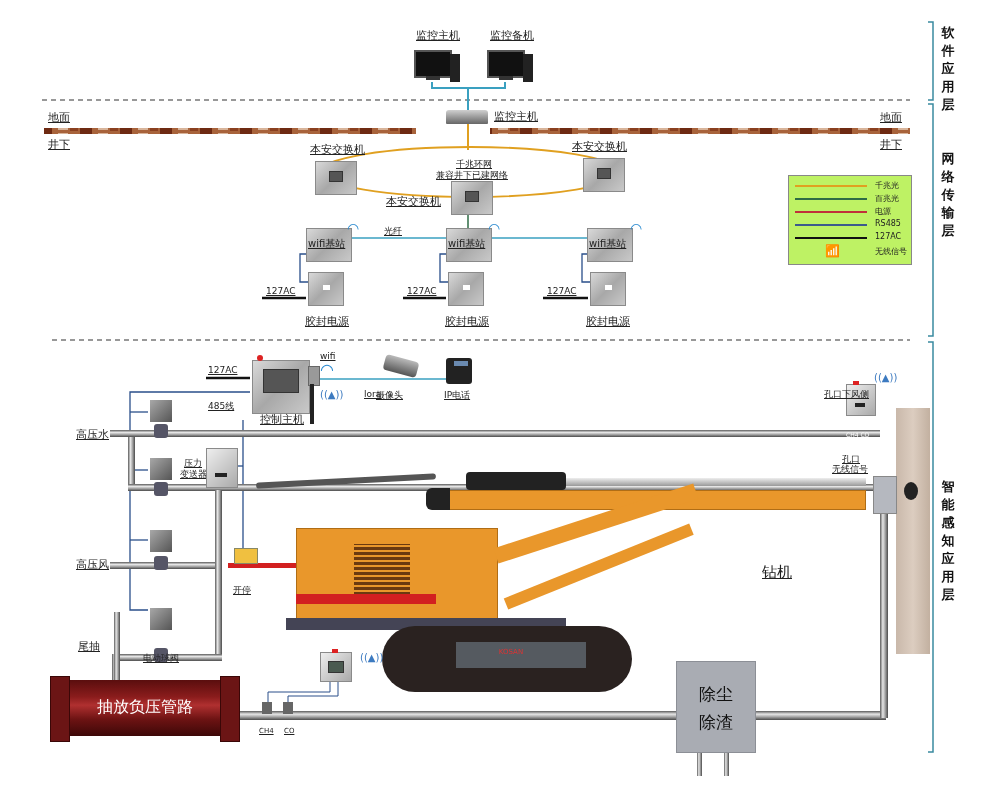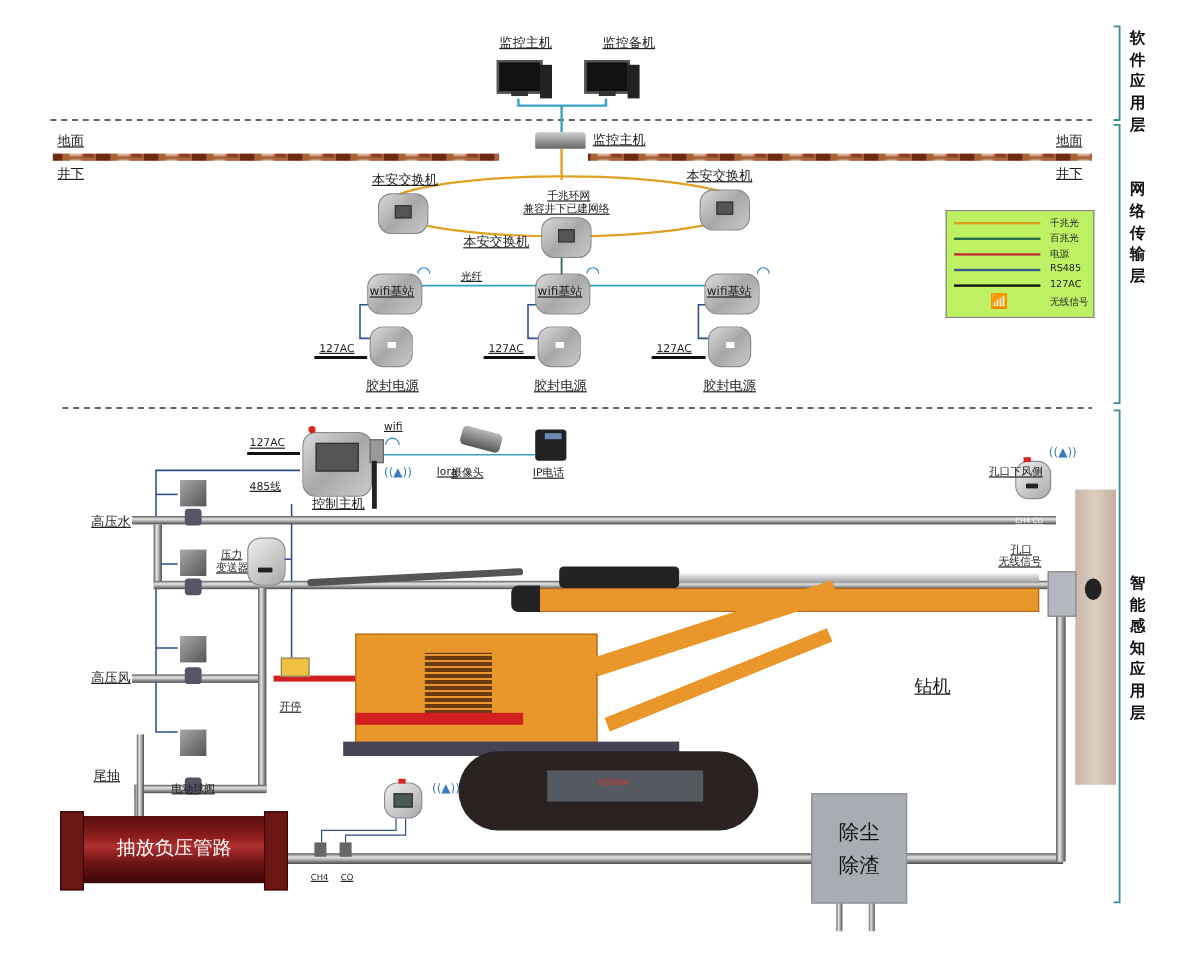--- a/index.html
+++ b/index.html
@@ -3,21 +3,21 @@
 <meta charset="utf-8">
 <style>
   html,body{margin:0;padding:0;background:#ffffff;}
   body{width:1000px;height:794px;position:relative;overflow:hidden;font-family:"DejaVu Sans","Liberation Sans",sans-serif;color:#222;}
   .abs{position:absolute;}
   .lbl{position:absolute;font-size:11px;white-space:nowrap;color:#222;line-height:1.1;text-decoration:underline;}
   .lbl-sm{font-size:9px;}
   .lbl-lg{font-size:15px;}
   svg{position:absolute;left:0;top:0;}
   .layer-lbl{position:absolute;font-size:13px;width:16px;line-height:18px;text-align:center;color:#111;font-weight:bold;word-break:break-all;}
-  .dev-box{position:absolute;background:linear-gradient(135deg,#d9d9d9 0%,#a8a8a8 50%,#c9c9c9 100%);border:1px solid #8a8a8a;border-radius:11px;text-align:center;}
+  .dev-box{position:absolute;background:linear-gradient(135deg,#d9d9d9 0%,#a8a8a8 50%,#c9c9c9 100%);border:1px solid #8a8a8a;border-radius:0;text-align:center;}
   .dev-screen{position:absolute;background:#555;border:1px solid #333;}
   .legend{position:absolute;left:788px;top:175px;width:122px;height:88px;border:1px solid #888;background:#bef264;}
   .leg-row{position:absolute;left:6px;height:12px;width:112px;}
   .leg-line{position:absolute;left:0;top:5px;width:72px;height:2px;}
   .leg-txt{position:absolute;left:80px;top:0;font-size:8px;color:#222;white-space:nowrap;}
   .dust{position:absolute;left:676px;top:661px;width:80px;height:92px;background:#a9acb3;border:1px solid #8c8f96;font-size:17px;text-align:center;line-height:28px;padding-top:18px;box-sizing:border-box;color:#111;}
   .pipe-main{position:absolute;left:52px;top:680px;width:186px;height:56px;background:linear-gradient(180deg,#5a0e0e 0%,#8a1c1c 30%,#b03030 45%,#6d1313 70%,#3d0808 100%);}
   .flange{position:absolute;top:676px;width:18px;height:64px;background:#6b1515;border:1px solid #3a0707;}
   .pipe-text{position:absolute;left:70px;top:697px;width:150px;text-align:center;color:#fff;font-size:16px;}
   .wall{position:absolute;left:896px;top:408px;width:34px;height:246px;background:linear-gradient(90deg,#c9b8aa,#dccdc0,#c2b0a0);}
@@ -109,21 +109,21 @@
 
   <polyline points="268,702 268,692 330,692 330,682" fill="none" stroke="#2a4f8a" stroke-width="1"></polyline>
   <polyline points="288,702 288,696 338,696 338,682" fill="none" stroke="#2a4f8a" stroke-width="1"></polyline>
 </svg>
 
 <div class="layer-lbl" style="left:940px;top:24px;">软件应用层</div>
 <div class="layer-lbl" style="left:940px;top:150px;">网络传输层</div>
 <div class="layer-lbl" style="left:940px;top:478px;">智能感知应用层</div>
 
 <div class="lbl" style="left:416px;top:30px;">监控主机</div>
-<div class="lbl" style="left:490px;top:30px;margin-left:12px;">监控备机</div>
+<div class="lbl" style="left:490px;top:30px;">监控备机</div>
 <div class="abs" style="left:414px;top:50px;width:46px;height:34px;">
   <div class="abs" style="left:0;top:0;width:34px;height:24px;background:#111;border:2px solid #555;"></div>
   <div class="abs" style="left:12px;top:26px;width:14px;height:4px;background:#333;"></div>
   <div class="abs" style="left:36px;top:4px;width:10px;height:28px;background:#222;"></div>
 </div>
 <div class="abs" style="left:487px;top:50px;width:46px;height:34px;">
   <div class="abs" style="left:0;top:0;width:34px;height:24px;background:#111;border:2px solid #555;"></div>
   <div class="abs" style="left:12px;top:26px;width:14px;height:4px;background:#333;"></div>
   <div class="abs" style="left:36px;top:4px;width:10px;height:28px;background:#222;"></div>
 </div>

